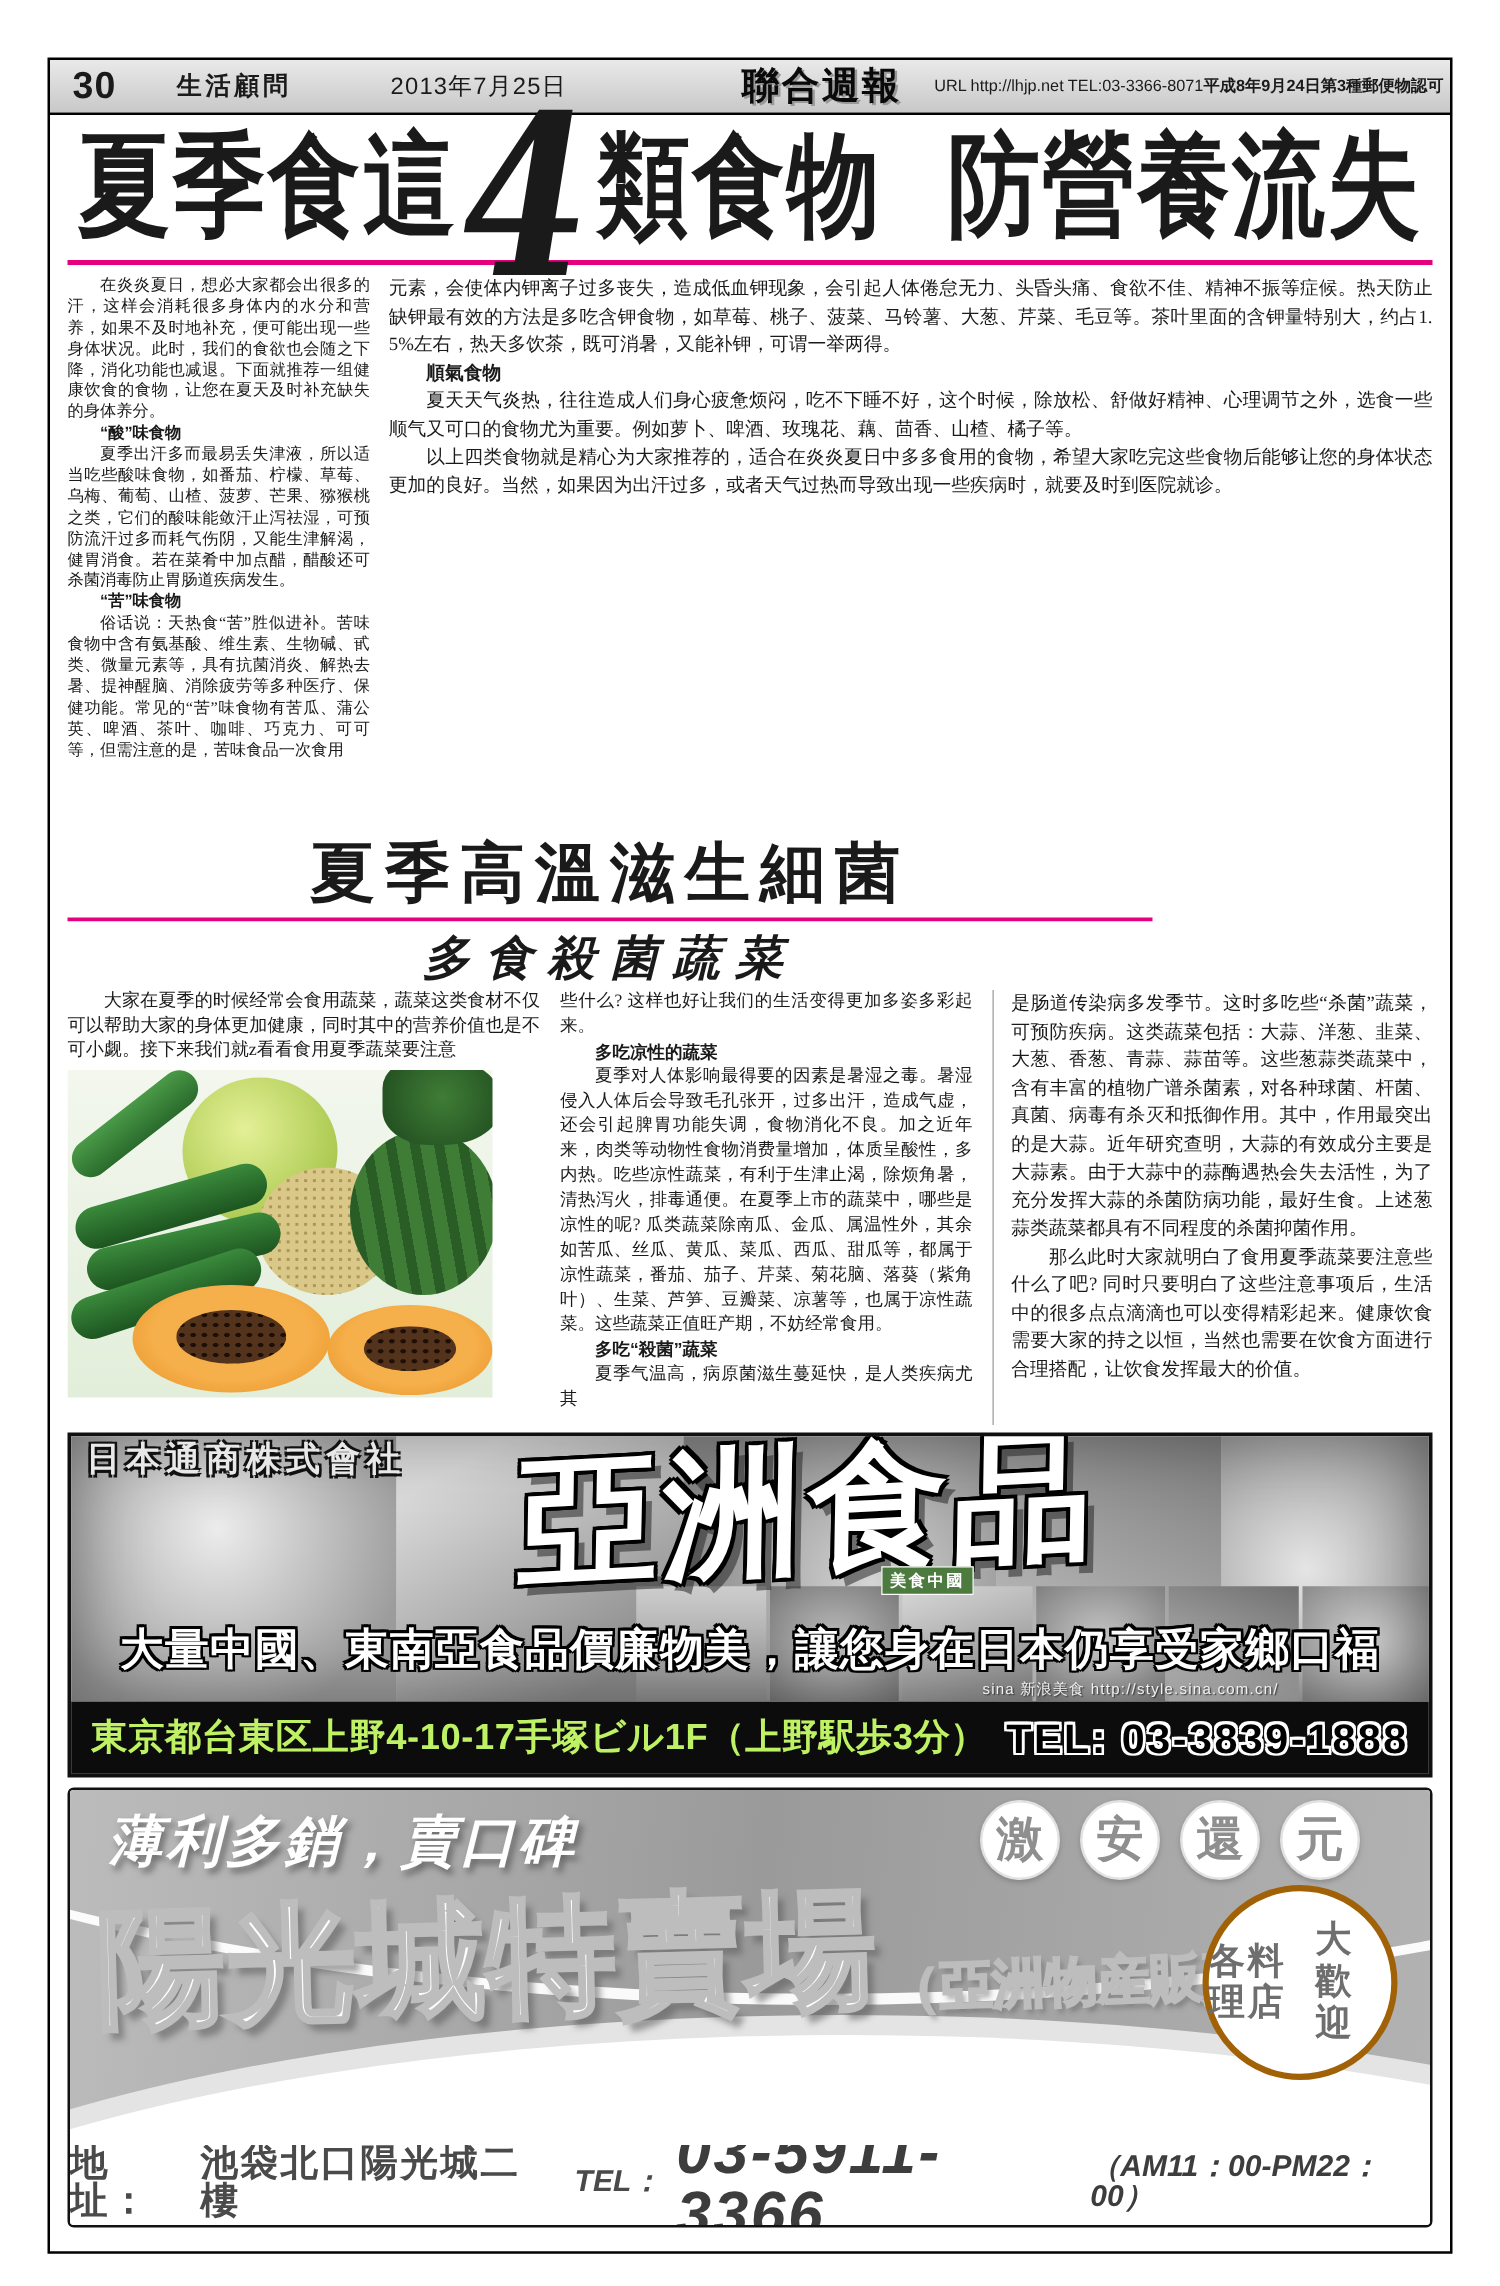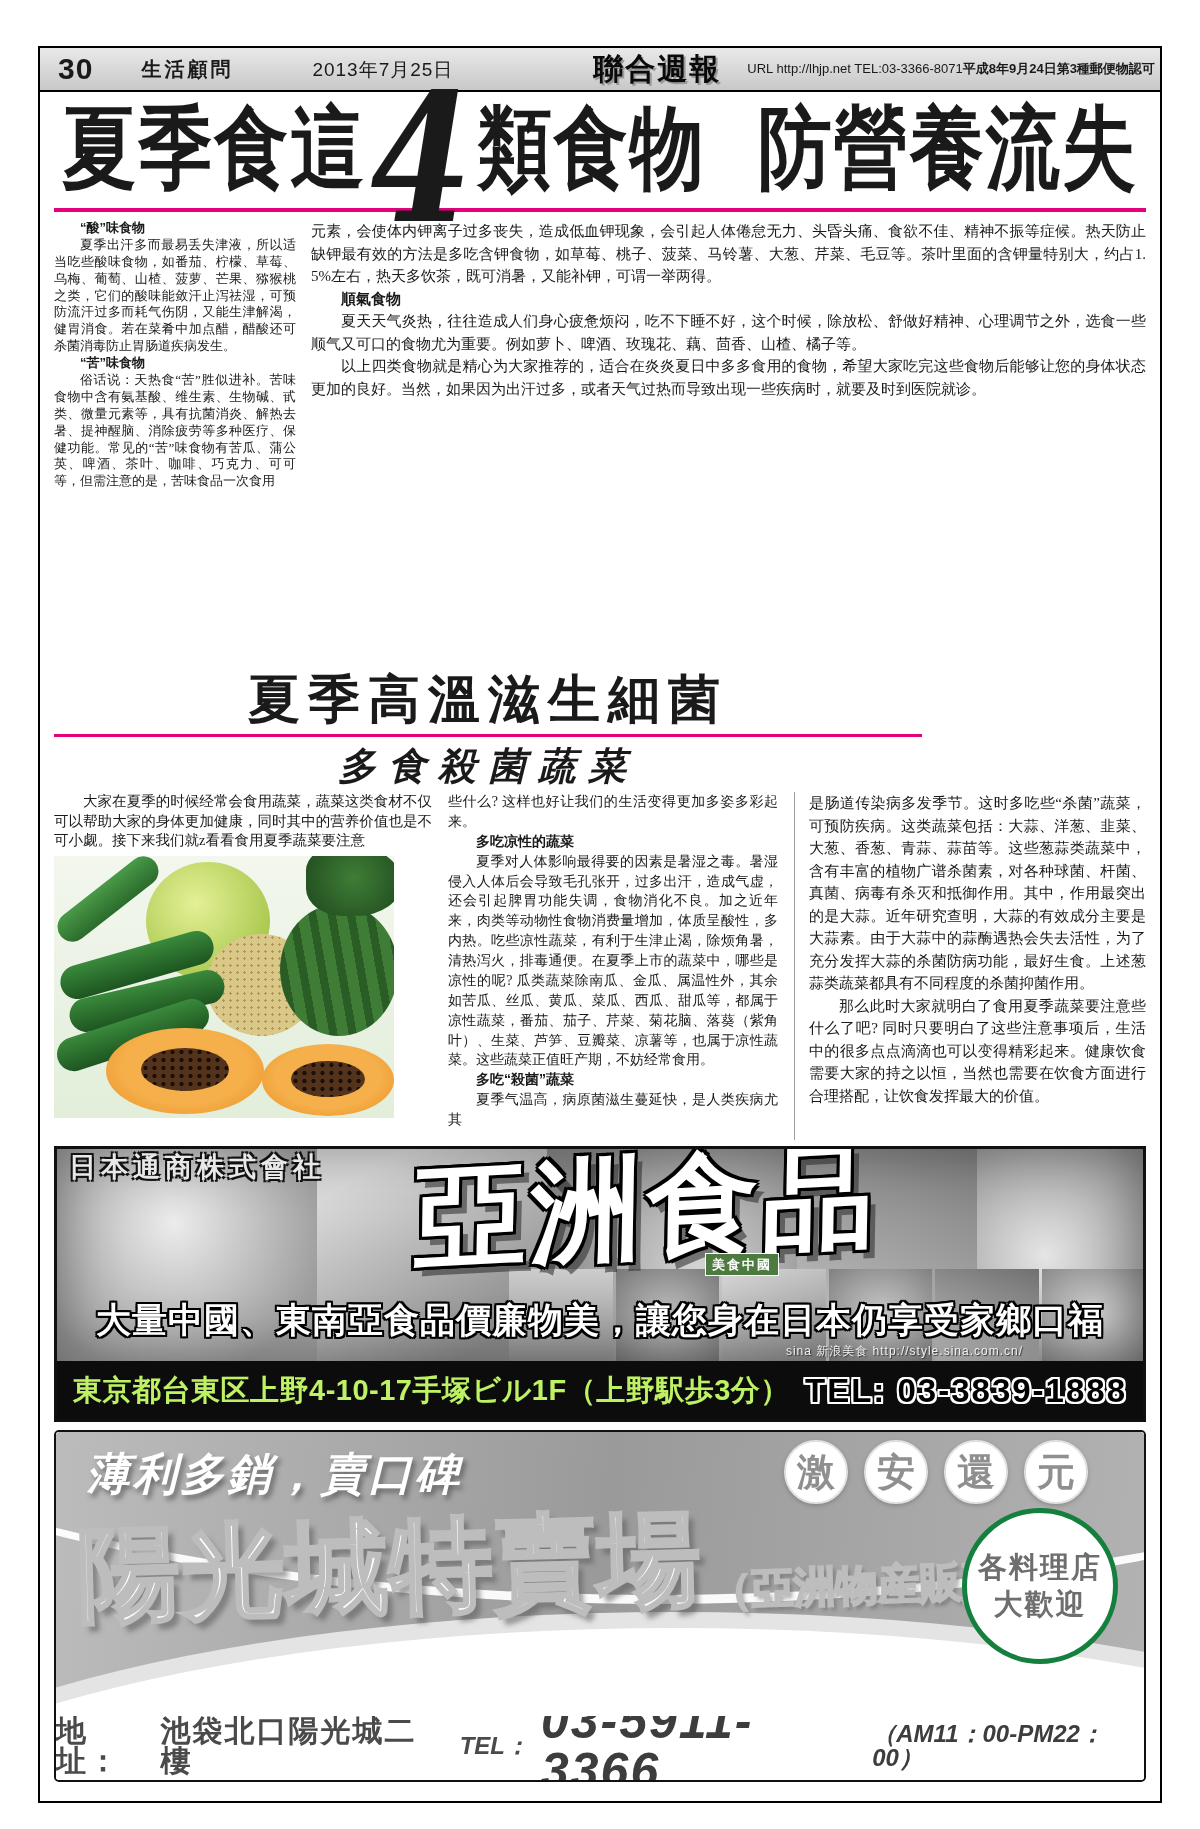--- a/index.html
+++ b/index.html
@@ -114,21 +114,21 @@
   .ad2-main { position:relative; height:284px; overflow:hidden; background:#fff; }
   .sw1 { position:absolute; left:-320px; top:-330px; width:1840px; height:640px; border-radius:50%; background:linear-gradient(100deg,#d2d2d2,#9a9a9a 48%,#c6c6c6); transform:rotate(-4deg); }
   .sw3 { position:absolute; left:-420px; top:-548px; width:2040px; height:720px; border-radius:50%; border-bottom:9px solid rgba(255,255,255,.95); }
   .sw2 { position:absolute; left:-260px; top:196px; width:1760px; height:520px; border-radius:50%; background:#fff; box-shadow:0 -16px 0 #e4e4e4; }
   .ad2-slogan { position:absolute; left:30px; top:20px; font:italic 900 44px/1 "Liberation Sans",sans-serif; color:#fff; letter-spacing:3px; text-shadow:3px 4px 5px rgba(60,60,60,.6); }
   .ad2-badges { position:absolute; right:56px; top:8px; display:flex; gap:16px; }
   .badge-circle { width:64px; height:64px; border-radius:50%; background:#fff; border:2px solid #e2e2e2; display:flex; align-items:center; justify-content:center; font:900 38px/1 "Liberation Sans",sans-serif; color:#8f8f8f; box-shadow:0 2px 4px rgba(80,80,80,.35); }
   .ad2-titlerow { position:absolute; left:22px; top:84px; display:flex; align-items:flex-end; }
   .ad2-title { font:900 102px/1 "Liberation Sans",sans-serif; letter-spacing:2px; color:#fff; -webkit-text-stroke:3px #bdbdbd; transform:rotate(-1.5deg); text-shadow:6px 7px 5px rgba(90,90,90,.55); }
   .ad2-subtitle { font:900 42px/1 "Liberation Sans",sans-serif; color:#fff; -webkit-text-stroke:2px #bdbdbd; margin-left:8px; padding-bottom:12px; transform:rotate(-2deg); text-shadow:3px 4px 4px rgba(90,90,90,.5); }
-  .ad2-circle { position:absolute; right:26px; top:76px; width:156px; height:156px; border-radius:50%; background:#fff; border:5px solid #15803d; box-shadow:0 0 0 3px #fff inset; display:flex; flex-direction:column; align-items:center; justify-content:center; gap:4px; }
+  .ad2-circle { position:absolute; right:26px; top:76px; width:156px; height:156px; border-radius:50%; background:#fff; border:5px solid #a16207; box-shadow:0 0 0 3px #fff inset; display:flex; flex-direction:row; align-items:center; justify-content:center; gap:4px; }
   .ad2-circle span { font:700 29px/1.15 "Liberation Sans",sans-serif; color:#6e6e6e; letter-spacing:2px; }
   .ad2-strip { height:64px; background:#fff; display:flex; align-items:center; justify-content:center; gap:12px; padding-bottom:4px; }
   .ad2-address { font:700 30px/1 "Liberation Sans",sans-serif; color:#4a4a4a; letter-spacing:2px; }
   .ad2-tel-label { font:italic 700 24px/1 "Liberation Sans",sans-serif; color:#4a4a4a; margin-left:10px; }
   .ad2-tel { font:italic 800 50px/1 "Liberation Sans",sans-serif; color:#3d3d3d; letter-spacing:2px; }
   .ad2-hours { font:italic 700 24px/1 "Liberation Sans",sans-serif; color:#3d3d3d; }
 </style>
 </head>
 <body>
 
@@ -149,20 +149,21 @@
         <span>夏季食這</span>
         <span class="big4">4</span>
         <span>類食物</span>
         <span class="tail">防營養流失</span>
       </div>
     </div>
     <div class="rule-pink"></div>
 
     <div class="cols article1">
       <div class="col a1c1">
+        <p class="p">在炎炎夏日，想必大家都会出很多的汗，这样会消耗很多身体内的水分和营养，如果不及时地补充，便可能出现一些身体状况。此时，我们的食欲也会随之下降，消化功能也减退。下面就推荐一组健康饮食的食物，让您在夏天及时补充缺失的身体养分。</p>
         <p class="h">“酸”味食物</p>
         <p class="p">夏季出汗多而最易丢失津液，所以适当吃些酸味食物，如番茄、柠檬、草莓、乌梅、葡萄、山楂、菠萝、芒果、猕猴桃之类，它们的酸味能敛汗止泻祛湿，可预防流汗过多而耗气伤阴，又能生津解渴，健胃消食。若在菜肴中加点醋，醋酸还可杀菌消毒防止胃肠道疾病发生。</p>
         <p class="h">“苦”味食物</p>
         <p class="p">俗话说：天热食“苦”胜似进补。苦味食物中含有氨基酸、维生素、生物碱、甙类、微量元素等，具有抗菌消炎、解热去暑、提神醒脑、消除疲劳等多种医疗、保健功能。常见的“苦”味食物有苦瓜、蒲公英、啤酒、茶叶、咖啡、巧克力、可可等，但需注意的是，苦味食品一次食用</p>
       </div>
       <div class="col a1c3">
         <p class="pc">元素，会使体内钾离子过多丧失，造成低血钾现象，会引起人体倦怠无力、头昏头痛、食欲不佳、精神不振等症候。热天防止缺钾最有效的方法是多吃含钾食物，如草莓、桃子、菠菜、马铃薯、大葱、芹菜、毛豆等。茶叶里面的含钾量特别大，约占1.5%左右，热天多饮茶，既可消暑，又能补钾，可谓一举两得。</p>
         <p class="h">順氣食物</p>
         <p class="p">夏天天气炎热，往往造成人们身心疲惫烦闷，吃不下睡不好，这个时候，除放松、舒做好精神、心理调节之外，选食一些顺气又可口的食物尤为重要。例如萝卜、啤酒、玫瑰花、藕、茴香、山楂、橘子等。</p>
         <p class="p">以上四类食物就是精心为大家推荐的，适合在炎炎夏日中多多食用的食物，希望大家吃完这些食物后能够让您的身体状态更加的良好。当然，如果因为出汗过多，或者天气过热而导致出现一些疾病时，就要及时到医院就诊。</p>

